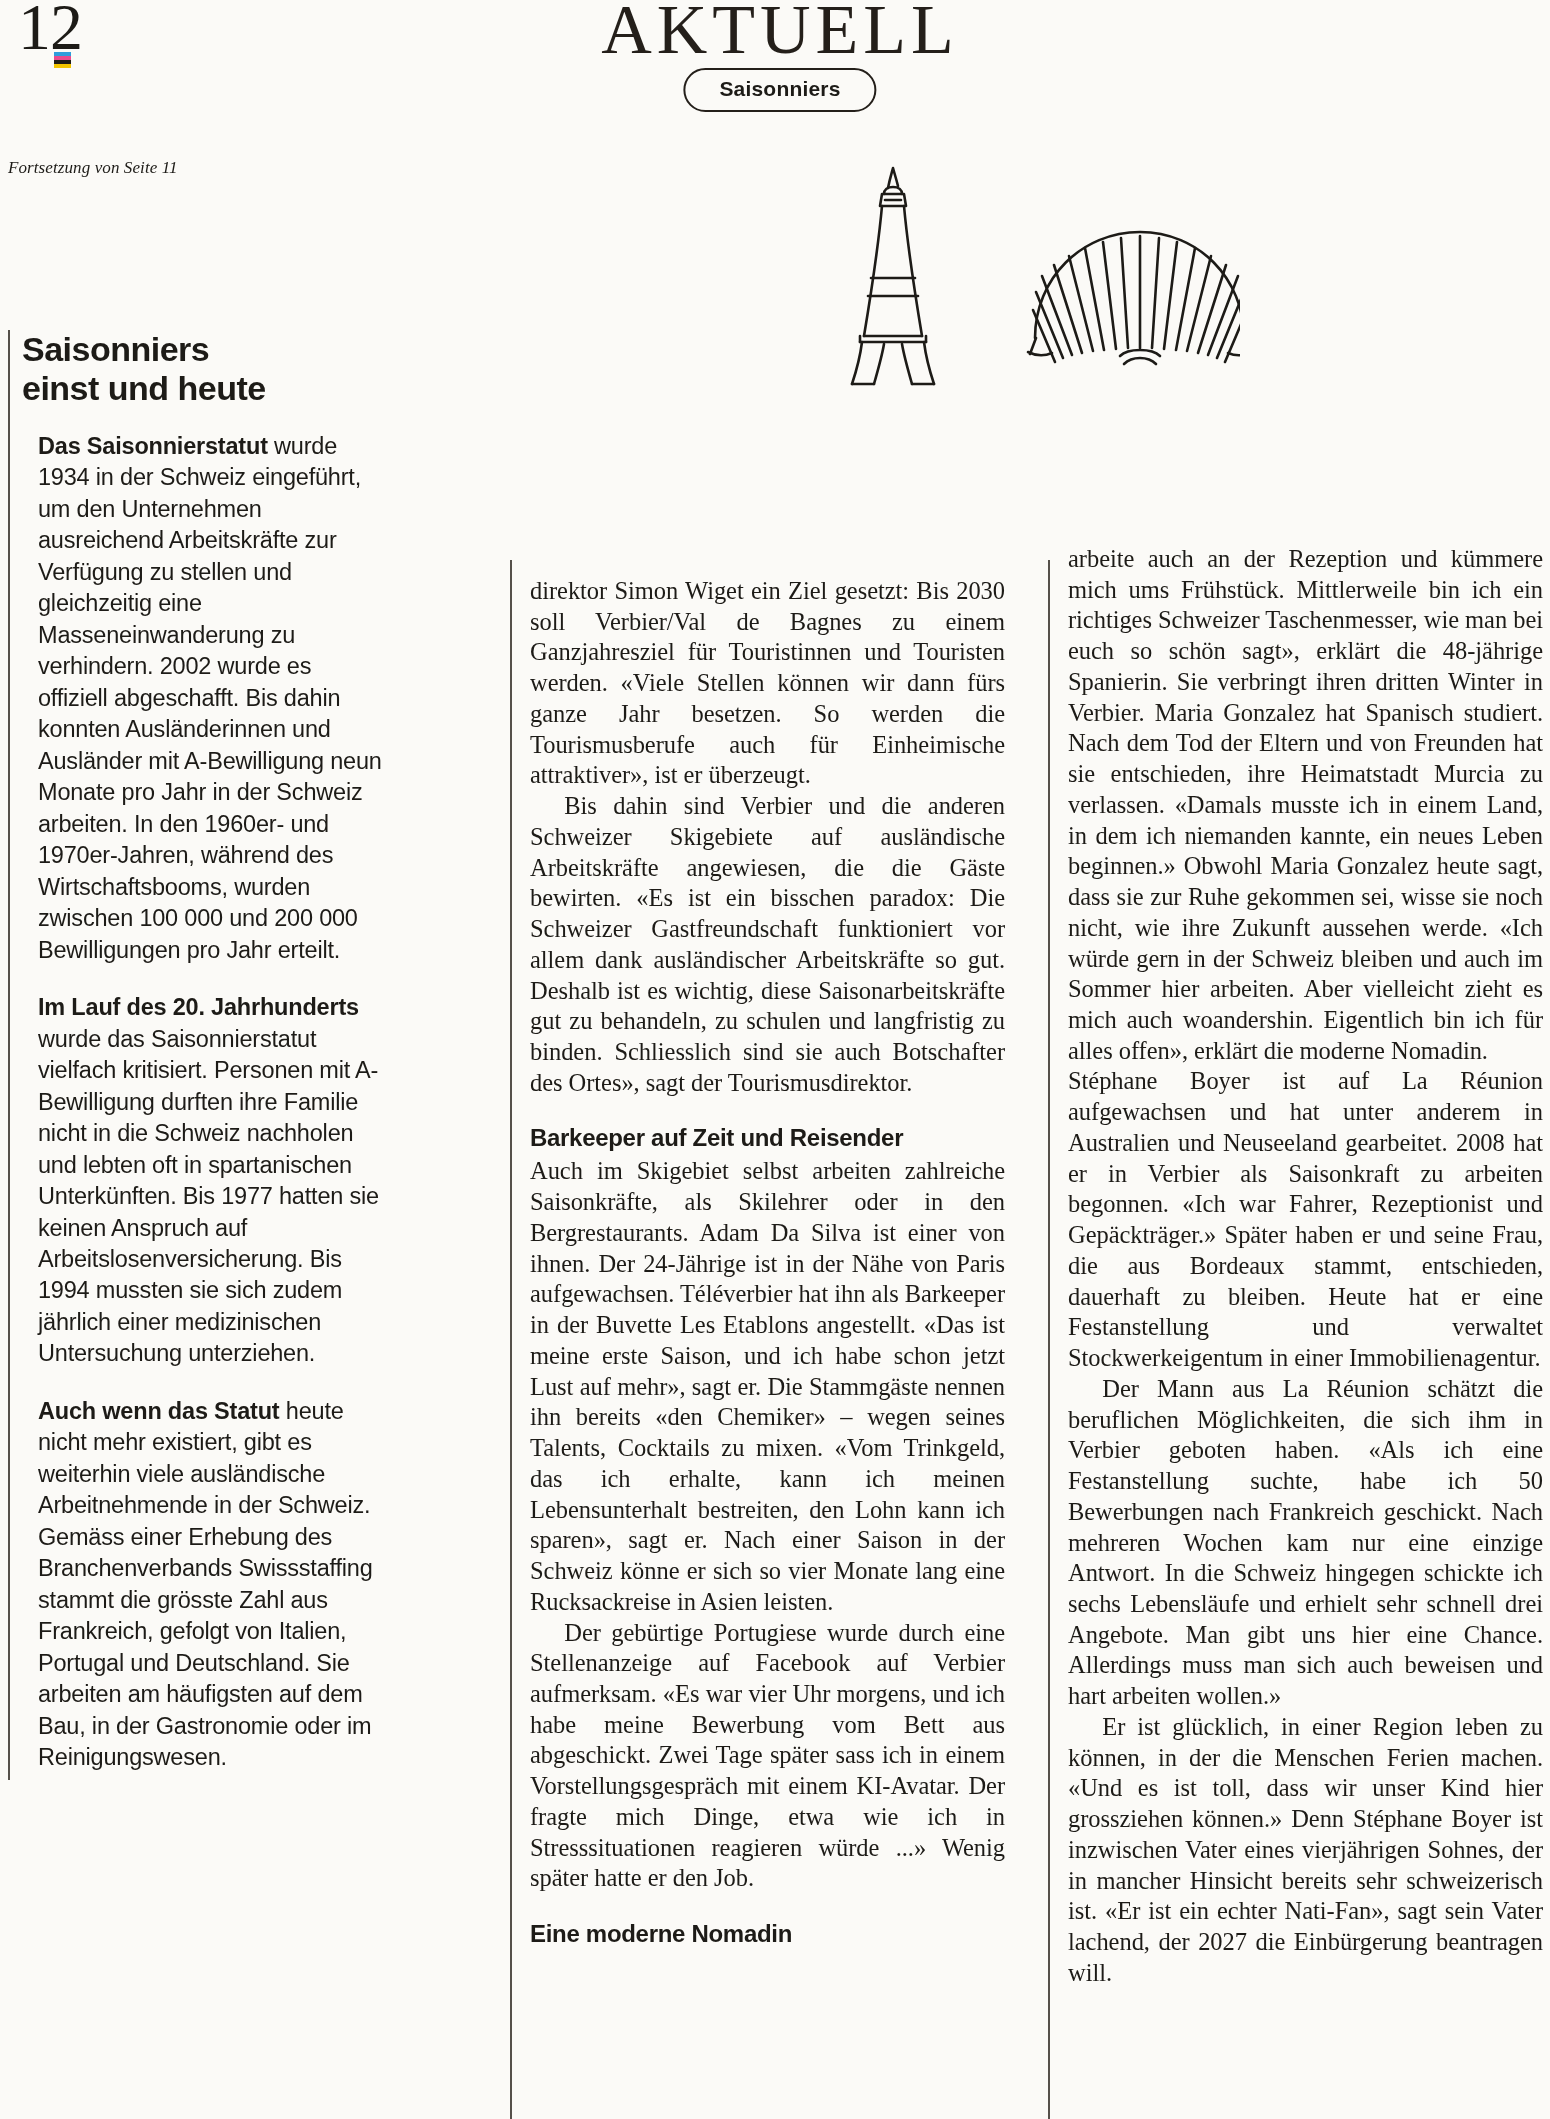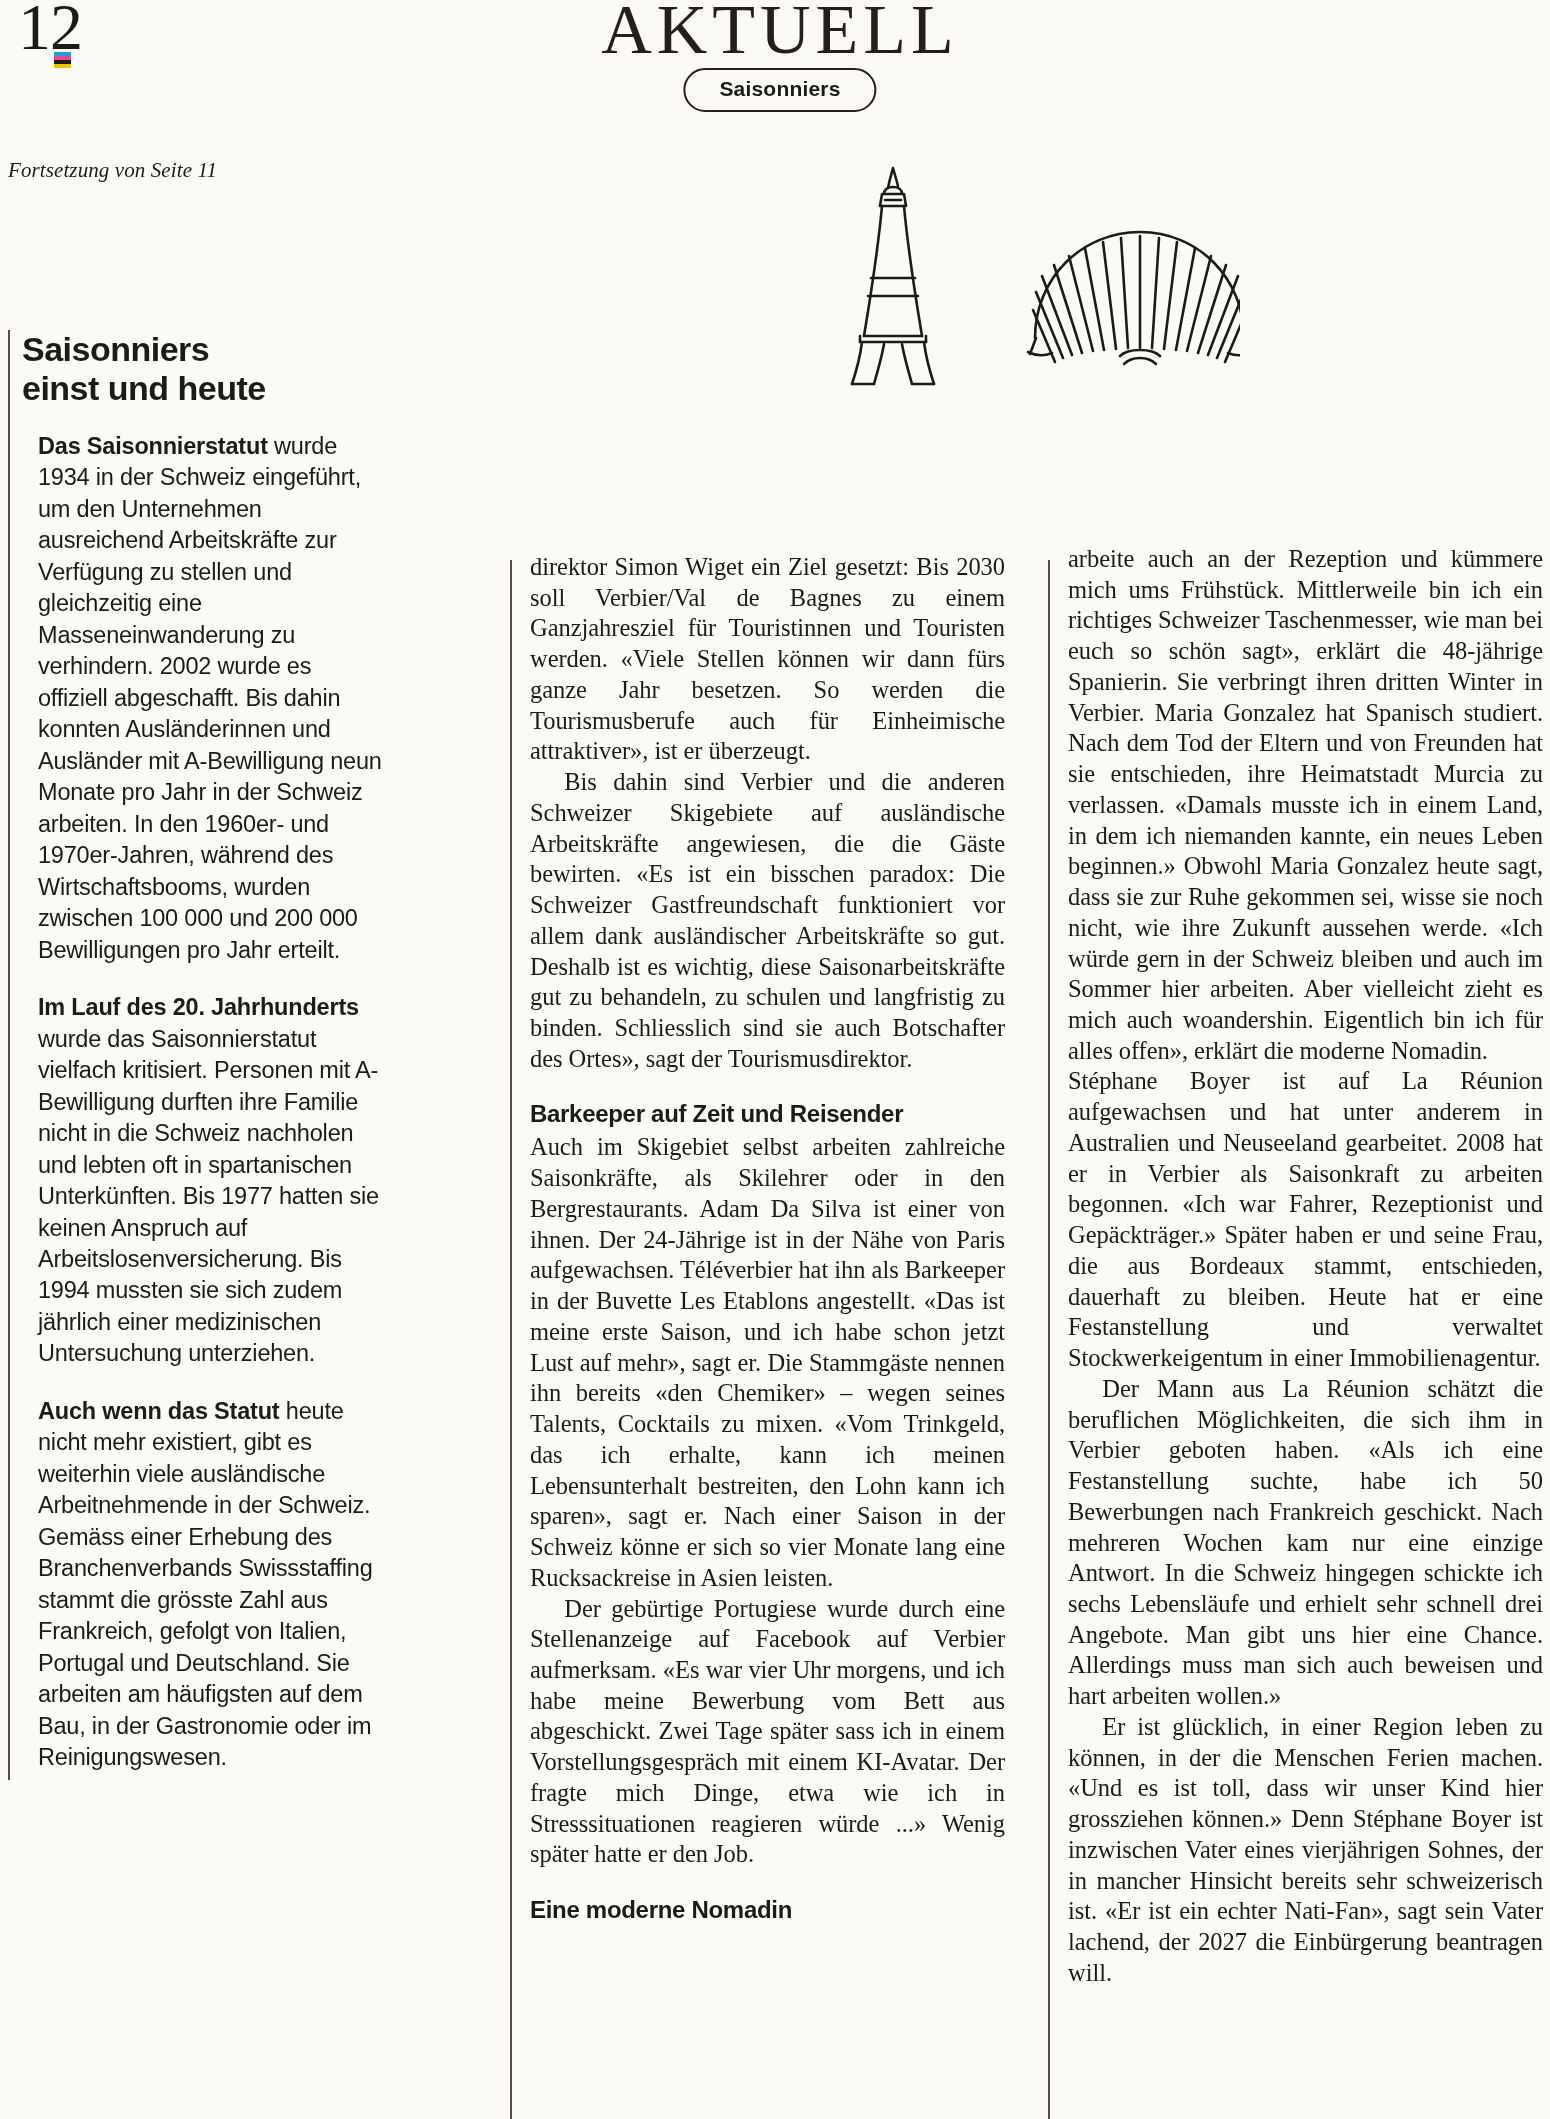--- a/index.html
+++ b/index.html
@@ -65,21 +65,21 @@
     background: transparent;
     white-space: nowrap;
   }
 
   .continuation {
     position: absolute;
     left: 8px;
     top: 158px;
     font-family: "Liberation Serif", serif;
     font-style: italic;
-    font-size: 21px;
+    font-size: 17px;
     letter-spacing: .1px;
   }
 
   
   .illustration {
     position: absolute;
     left: 840px;
     top: 160px;
     width: 400px;
     height: 230px;
@@ -115,21 +115,21 @@
   .box-body p {
     font-family: "Liberation Sans", sans-serif;
     font-size: 23.5px;
     line-height: 1.34;
     letter-spacing: -.2px;
     margin: 0 0 26px 16px;
   }
   .box-body p b { font-weight: bold; }
 
   
-  #col2 { left: 530px; top: 552px; width: 475px; }
+  #col2 { left: 530px; top: 576px; width: 475px; }
   #rule2 { left: 510px; top: 560px; height: 1560px; }
   #col3 { left: 1068px; top: 544px; width: 475px; }
   #rule3 { left: 1048px; top: 560px; height: 1560px; }
 
   .body-txt p {
     font-family: "Liberation Serif", serif;
     font-size: 24.5px;
     line-height: 1.255;
     margin: 0;
     text-align: justify;

